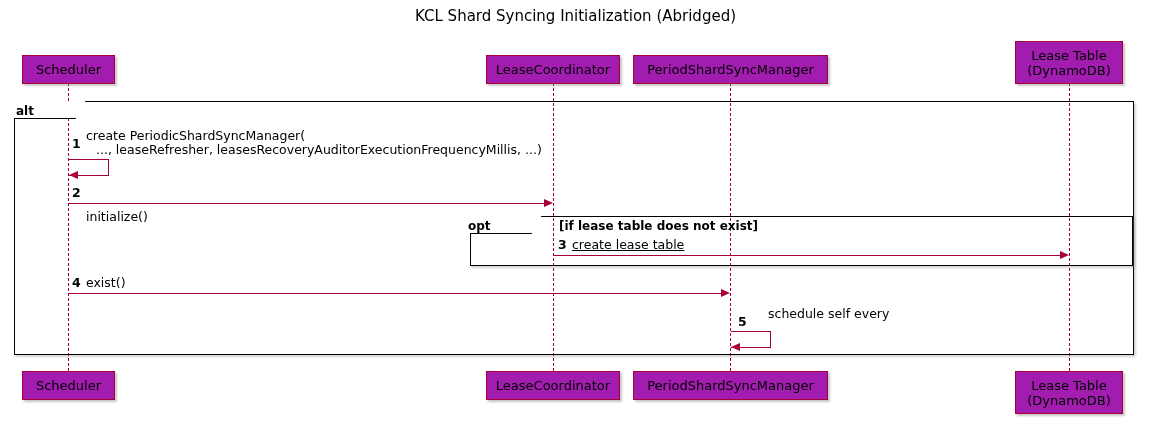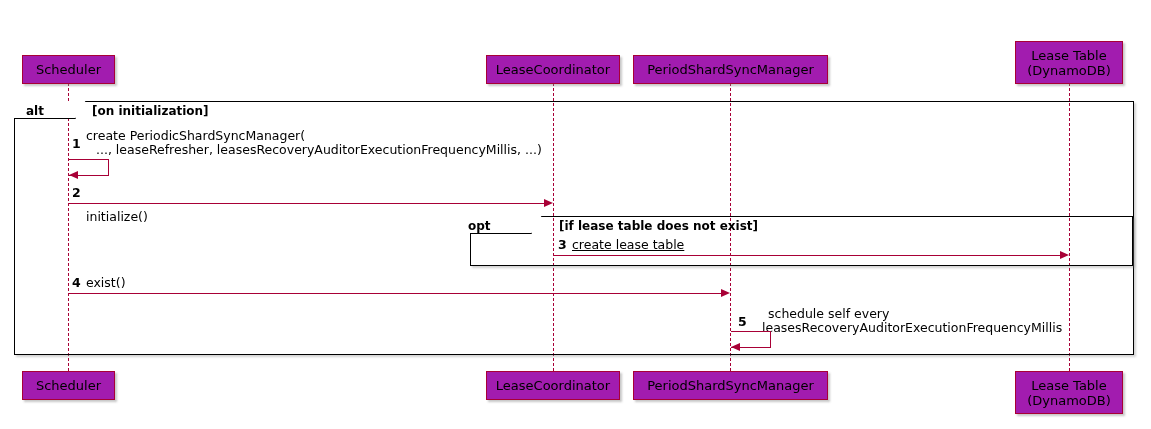--- a/index.html
+++ b/index.html
@@ -104,30 +104,30 @@
     position:absolute;
     font-size:12.5px;font-weight:bold;color:#000;
     line-height:14px;white-space:nowrap;
   }
 </style>
 </head>
 <body>
 
 <div id="canvas">
 
+  <div class="title">KCL Shard Syncing Initialization (Abridged)</div>
 
   <div class="lifeline" style="left:68px;  top:83px; height:288px;"></div>
   <div class="lifeline" style="left:553px; top:83px; height:288px;"></div>
   <div class="lifeline" style="left:730px; top:83px; height:288px;"></div>
   <div class="lifeline" style="left:1069px;top:83px; height:288px;"></div>
 
   <div class="frame" style="left:14px;top:101px;width:1120px;height:254px;"></div>
   <div class="frame-tab" style="left:14px;top:101px;width:62px;"></div>
-  <div class="frame-label" style="left:26px;top:102px;">alt</div>
-  <div class="frame-guard" style="left:92px;top:102px;">[on initialization]</div>
+  <div class="frame-label" style="left:16px;top:102px;">alt</div>
 
   <div class="frame" style="left:470px;top:216px;width:663px;height:50px;"></div>
   <div class="frame-tab" style="left:470px;top:216px;width:62px;"></div>
   <div class="frame-label" style="left:468px;top:217px;">opt</div>
   <div class="frame-guard" style="left:559px;top:217px;">[if lease table does not exist]</div>
 
   <div class="msg-num" style="left:72px;top:137px;">1</div>
   <div class="msg" style="left:96px;top:143px;">..., leaseRefresher, leasesRecoveryAuditorExecutionFrequencyMillis, ...)</div>
   <div class="msg" style="left:86px;top:129px;">create PeriodicShardSyncManager(</div>
 
@@ -144,21 +144,20 @@
   <div class="arrow-line" style="left:554px;top:255px;width:506px;"></div>
   <div class="arrow-head right" style="left:1060px;top:251px;"></div>
 
   <div class="msg-num" style="left:72px;top:276px;">4</div>
   <div class="msg" style="left:86px;top:276px;">exist()</div>
   <div class="arrow-line" style="left:69px;top:293px;width:652px;"></div>
   <div class="arrow-head right" style="left:721px;top:289px;"></div>
 
   <div class="msg-num" style="left:738px;top:315px;">5</div>
   <div class="msg" style="left:768px;top:307px;">schedule self every</div>
-  <div class="msg" style="left:762px;top:321px;">leasesRecoveryAuditorExecutionFrequencyMillis</div>
   <div class="selfloop" style="left:731px;top:331px;width:40px;height:17px;"></div>
   <div class="arrow-head left" style="left:731px;top:343px;"></div>
 
   <div class="participant" style="left:22px;top:55px;width:93px;height:29px;">
     <span>Scheduler</span>
   </div>
   <div class="participant" style="left:486px;top:55px;width:134px;height:29px;">
     <span>LeaseCoordinator</span>
   </div>
   <div class="participant" style="left:633px;top:55px;width:195px;height:29px;">

